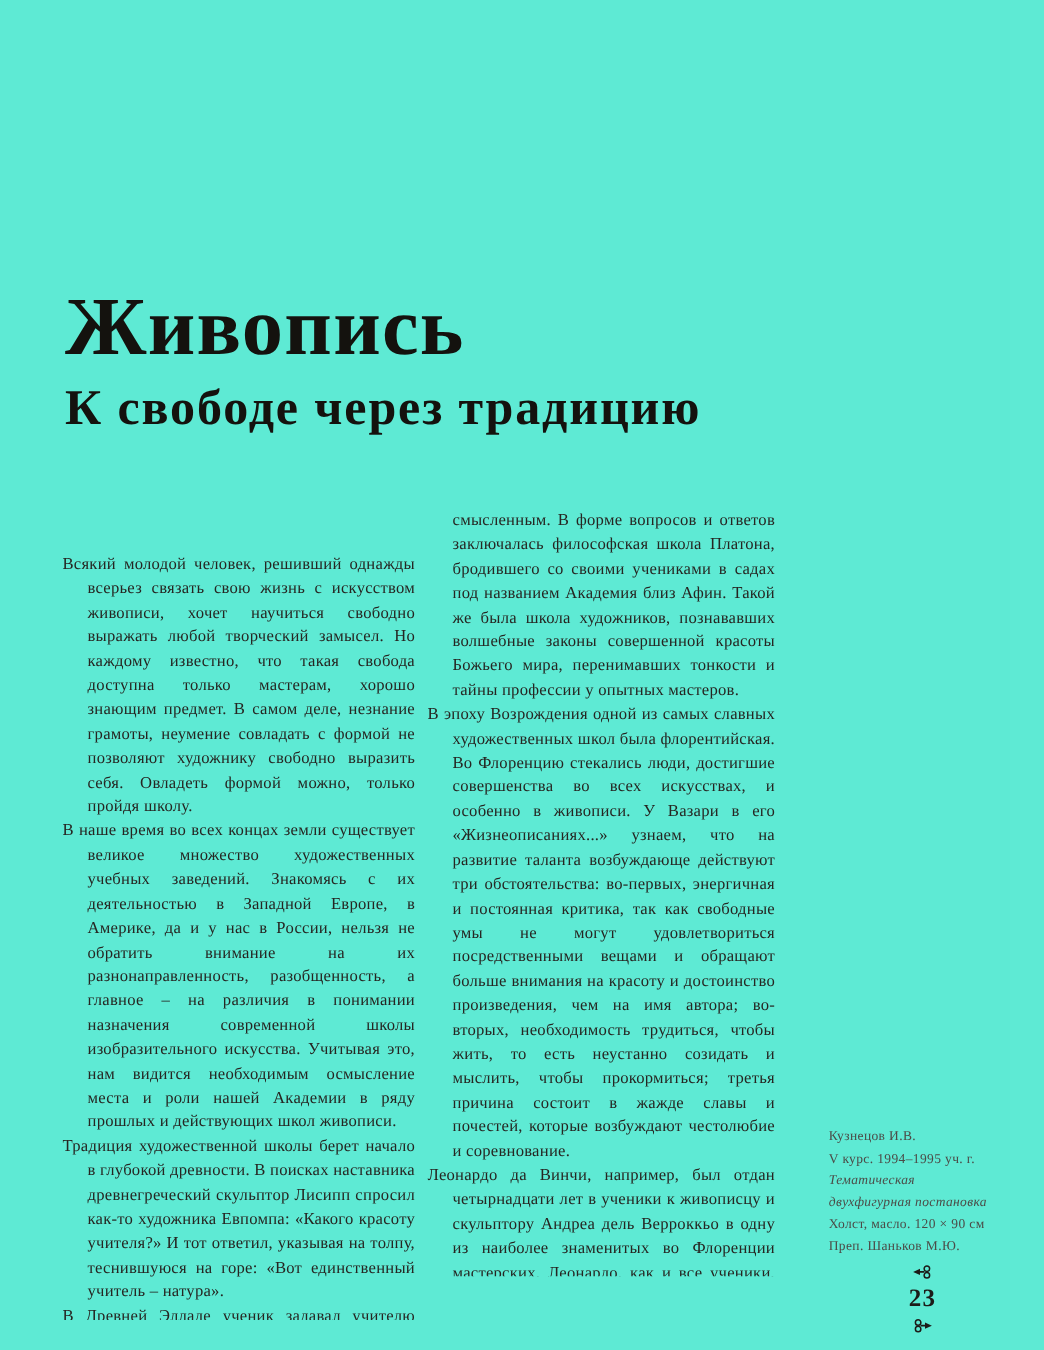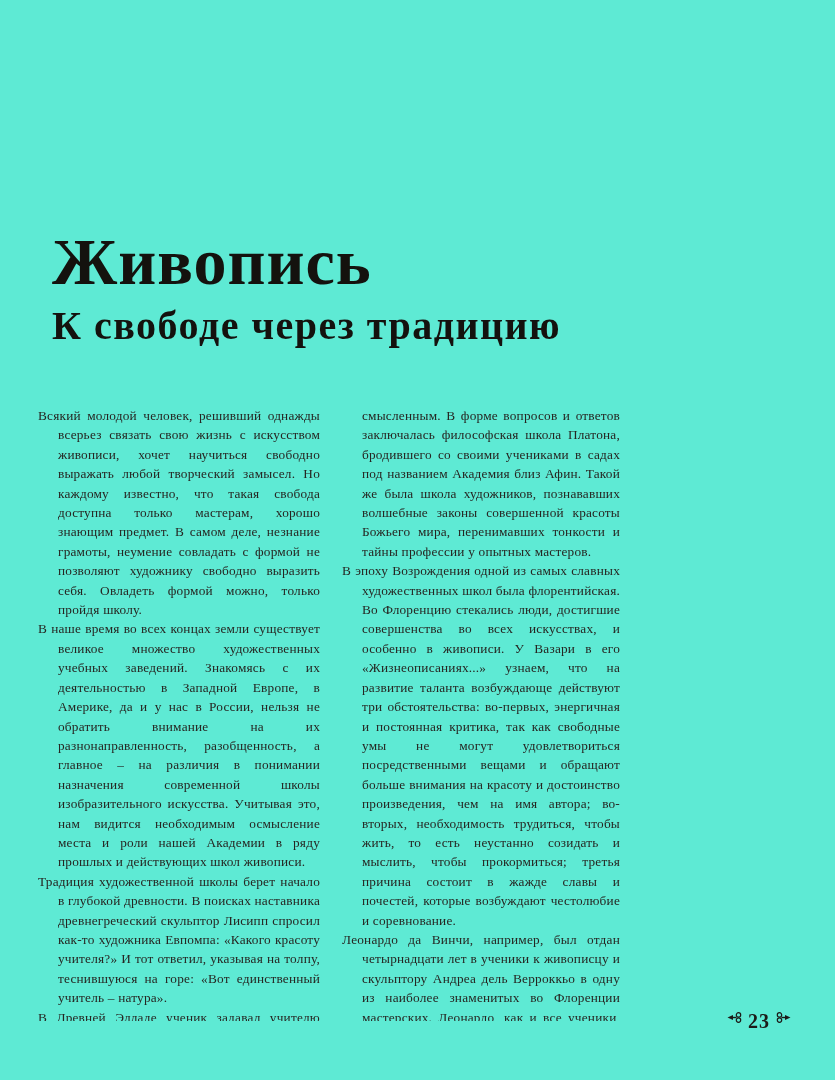--- a/index.html
+++ b/index.html
@@ -45,21 +45,21 @@
     position: absolute;
     top: 406px;
     height: 615px;
     overflow: hidden;
     font-size: 13.3px;
     line-height: 19.4px;
     text-align: justify;
     letter-spacing: 0.2px;
     color: #262622;
   }
-  .col-1 { left: 38px;  width: 282px; }
+  .col-1 { left: 50px;  width: 282px; margin-top: 35px; }
   .col-2 { left: 342px; width: 278px; }
 
   .para {
     margin: 0;
     padding-left: 20px;
     text-indent: -20px; 
   }
   .para.cont {
     text-indent: 0;     
   }
@@ -74,22 +74,24 @@
     color: #4c4b47;
     white-space: nowrap;
   }
   .caption .italic { font-style: italic; }
 
   .page-number-block {
     position: absolute;
     left: 727px;
     top: 1011px;
     display: flex;
+    align-items: center;
     gap: 5px;
     color: #1c1b18;
+    flex-direction: column;
   }
   .page-number {
     font-size: 20px;
     line-height: 1;
     font-weight: bold;
     letter-spacing: 1px;
   }
   .ornament { display: block; }
   .ornament.flip { transform: scaleX(-1); }
 </style>
@@ -108,20 +110,28 @@
     <p class="para">Традиция художественной школы берет начало в глубокой древности. В поисках наставника древнегреческий скульптор Лисипп спросил как-то художника Евпомпа: «Какого красоту учителя?» И тот ответил, указывая на толпу, теснившуюся на горе: «Вот единственный учитель – натура».</p>
     <p class="para">В Древней Элладе ученик задавал учителю вопросы, а тех, у кого вопросов о чем-либо не возникало, и учить было делом бес-</p>
   </div>
 
   <div class="col col-2">
     <p class="para cont">смысленным. В форме вопросов и ответов заключалась философская школа Платона, бродившего со своими учениками в садах под названием Академия близ Афин. Такой же была школа художников, познававших волшебные законы совершенной красоты Божьего мира, перенимавших тонкости и тайны профессии у опытных мастеров.</p>
     <p class="para">В эпоху Возрождения одной из самых славных художественных школ была флорентийская. Во Флоренцию стекались люди, достигшие совершенства во всех искусствах, и особенно в живописи. У Вазари в его «Жизнеописаниях...» узнаем, что на развитие таланта возбуждающе действуют три обстоятельства: во-первых, энергичная и постоянная критика, так как свободные умы не могут удовлетвориться посредственными вещами и обращают больше внимания на красоту и достоинство произведения, чем на имя автора; во-вторых, необходимость трудиться, чтобы жить, то есть неустанно созидать и мыслить, чтобы прокормиться; третья причина состоит в жажде славы и почестей, которые возбуждают честолюбие и соревнование.</p>
     <p class="para">Леонардо да Винчи, например, был отдан четырнадцати лет в ученики к живописцу и скульптору Андреа дель Верроккьо в одну из наиболее знаменитых во Флоренции мастерских. Леонардо, как и все ученики, начал с того, что чистил учителю палитру, мыл его кисти, готовил</p>
   </div>
 
+  <div class="caption">
+    <div>Кузнецов И.В.</div>
+    <div>V курс. 1994–1995 уч. г.</div>
+    <div class="italic">Тематическая</div>
+    <div class="italic">двухфигурная постановка</div>
+    <div>Холст, масло. 120 × 90 см</div>
+    <div>Преп. Шаньков М.Ю.</div>
+  </div>
 
   <div class="page-number-block">
     <svg class="ornament" width="16" height="13" viewBox="0 0 16 13" aria-hidden="true">
       <path d="M0.5 6.5 L6 4 L6 9 Z" fill="#1c1b18"></path>
       <line x1="4.5" y1="6.5" x2="9.5" y2="6.5" stroke="#1c1b18" stroke-width="1.4"></line>
       <circle cx="11.5" cy="3.9" r="2.2" fill="none" stroke="#1c1b18" stroke-width="1.2"></circle>
       <circle cx="11.5" cy="9.1" r="2.2" fill="none" stroke="#1c1b18" stroke-width="1.2"></circle>
     </svg>
     <span class="page-number">23</span>
     <svg class="ornament flip" width="16" height="13" viewBox="0 0 16 13" aria-hidden="true">

